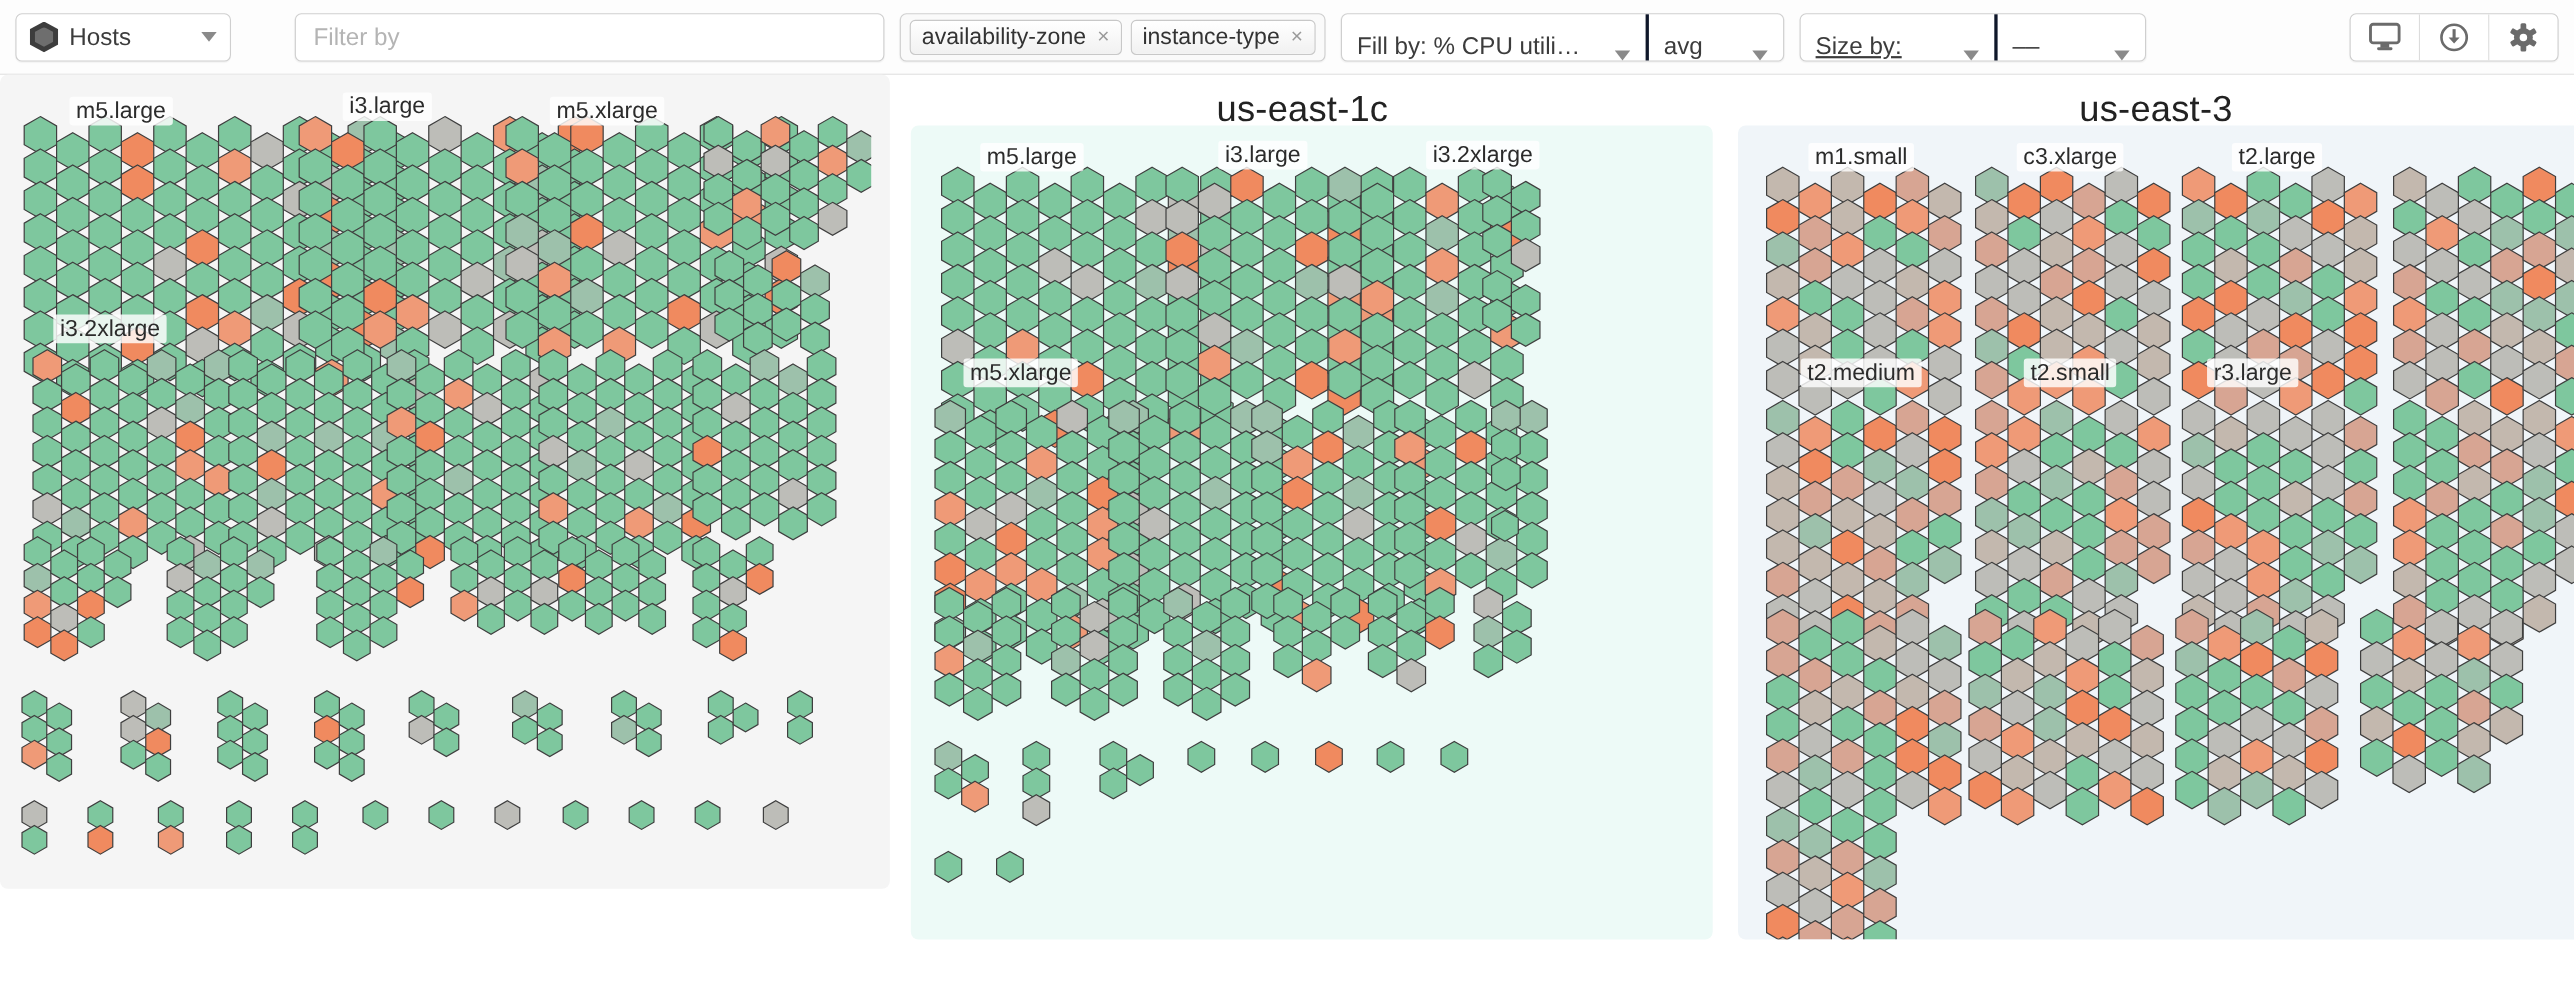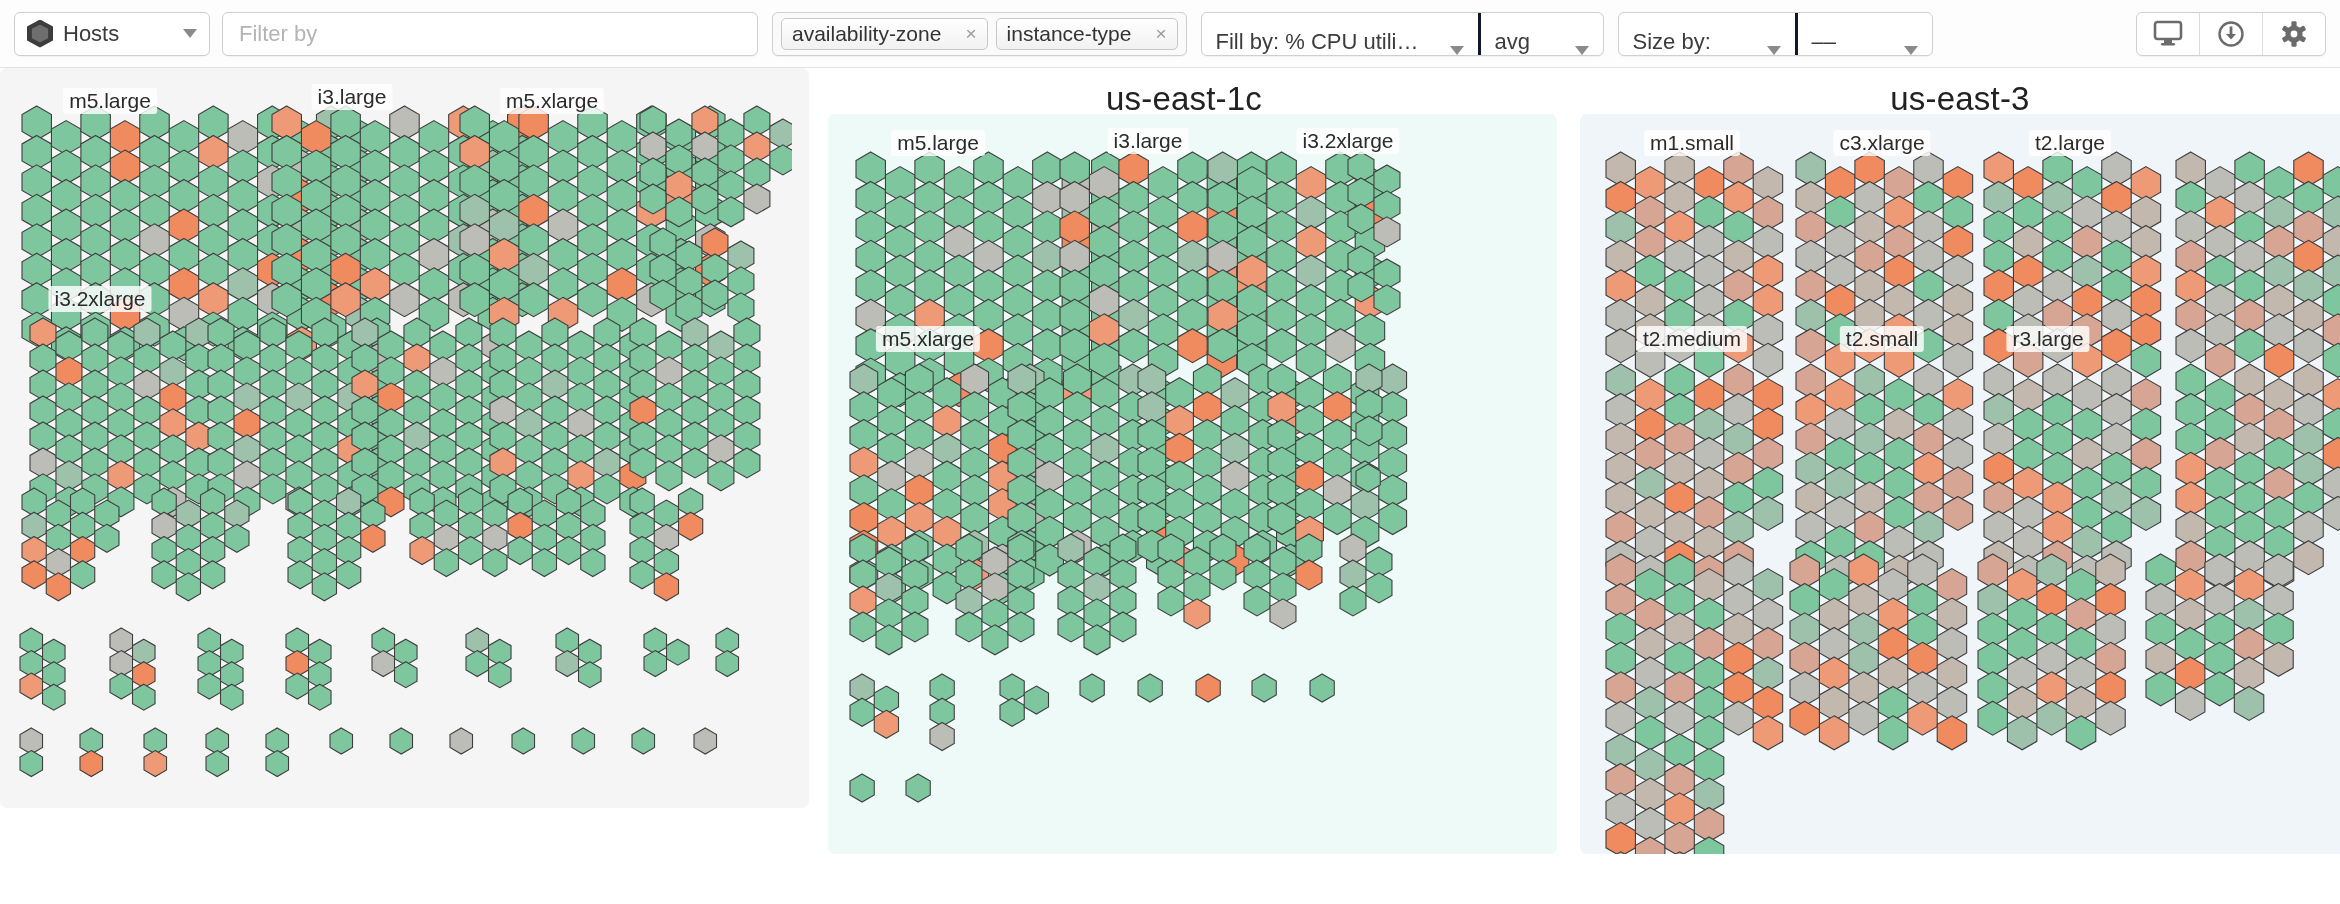--- a/index.html
+++ b/index.html
@@ -71,20 +71,21 @@
     border-right: 7px solid transparent;
     border-top: 9px solid #8a8a8a;
     flex: 0 0 auto;
   }
 
   
   #filter-box {
     width: 536px;
     padding: 0 14px;
     margin-right: 14px;
+    margin-left: 46px;
   }
   #filter-input {
     border: 0;
     outline: none;
     font-size: 22px;
     width: 100%;
     color: #444;
     font-family: "Liberation Sans", sans-serif;
   }
   #filter-input::placeholder { color: #b4b4b4; }
@@ -97,21 +98,21 @@
     background: #fafafa;
   }
   .pill {
     box-sizing: border-box;
     height: 32px;
     border: 1px solid #c8c8c8;
     border-radius: 5px;
     background: linear-gradient(#ffffff,#f1f1f1);
     display: flex;
     align-items: center;
-    gap: 24px;
+    gap: 10px;
     padding: 0 10px;
   }
   .pill .pill-text { font-size: 21px; color: #333; }
   .pill .pill-x { font-size: 19px; color: #9a9a9a; line-height: 1; }
 
   
   #fillby-group {
     margin-right: 14px;
   }
   .seg {
@@ -121,21 +122,21 @@
     padding: 0 14px;
     gap: 22px;
   }
   .seg + .seg { border-left: 3px solid #0f172a; }
   .seg .seg-text { font-size: 22px; color: #3c3c3c; white-space: nowrap; }
   #fill-metric .seg-text { width: 212px; }
   #fill-agg .seg-text { width: 58px; }
 
   
   #sizeby-group { margin-right: 14px; }
-  #size-label .seg-text { width: 112px; }
+  #size-label .seg-text { width: 112px; text-decoration: underline; }
   #size-value .seg-text { width: 70px; }
 
   
   #icon-group {
     margin-left: auto;
     overflow: hidden;
   }
   .icon-btn {
     width: 62px;
     height: 100%;

